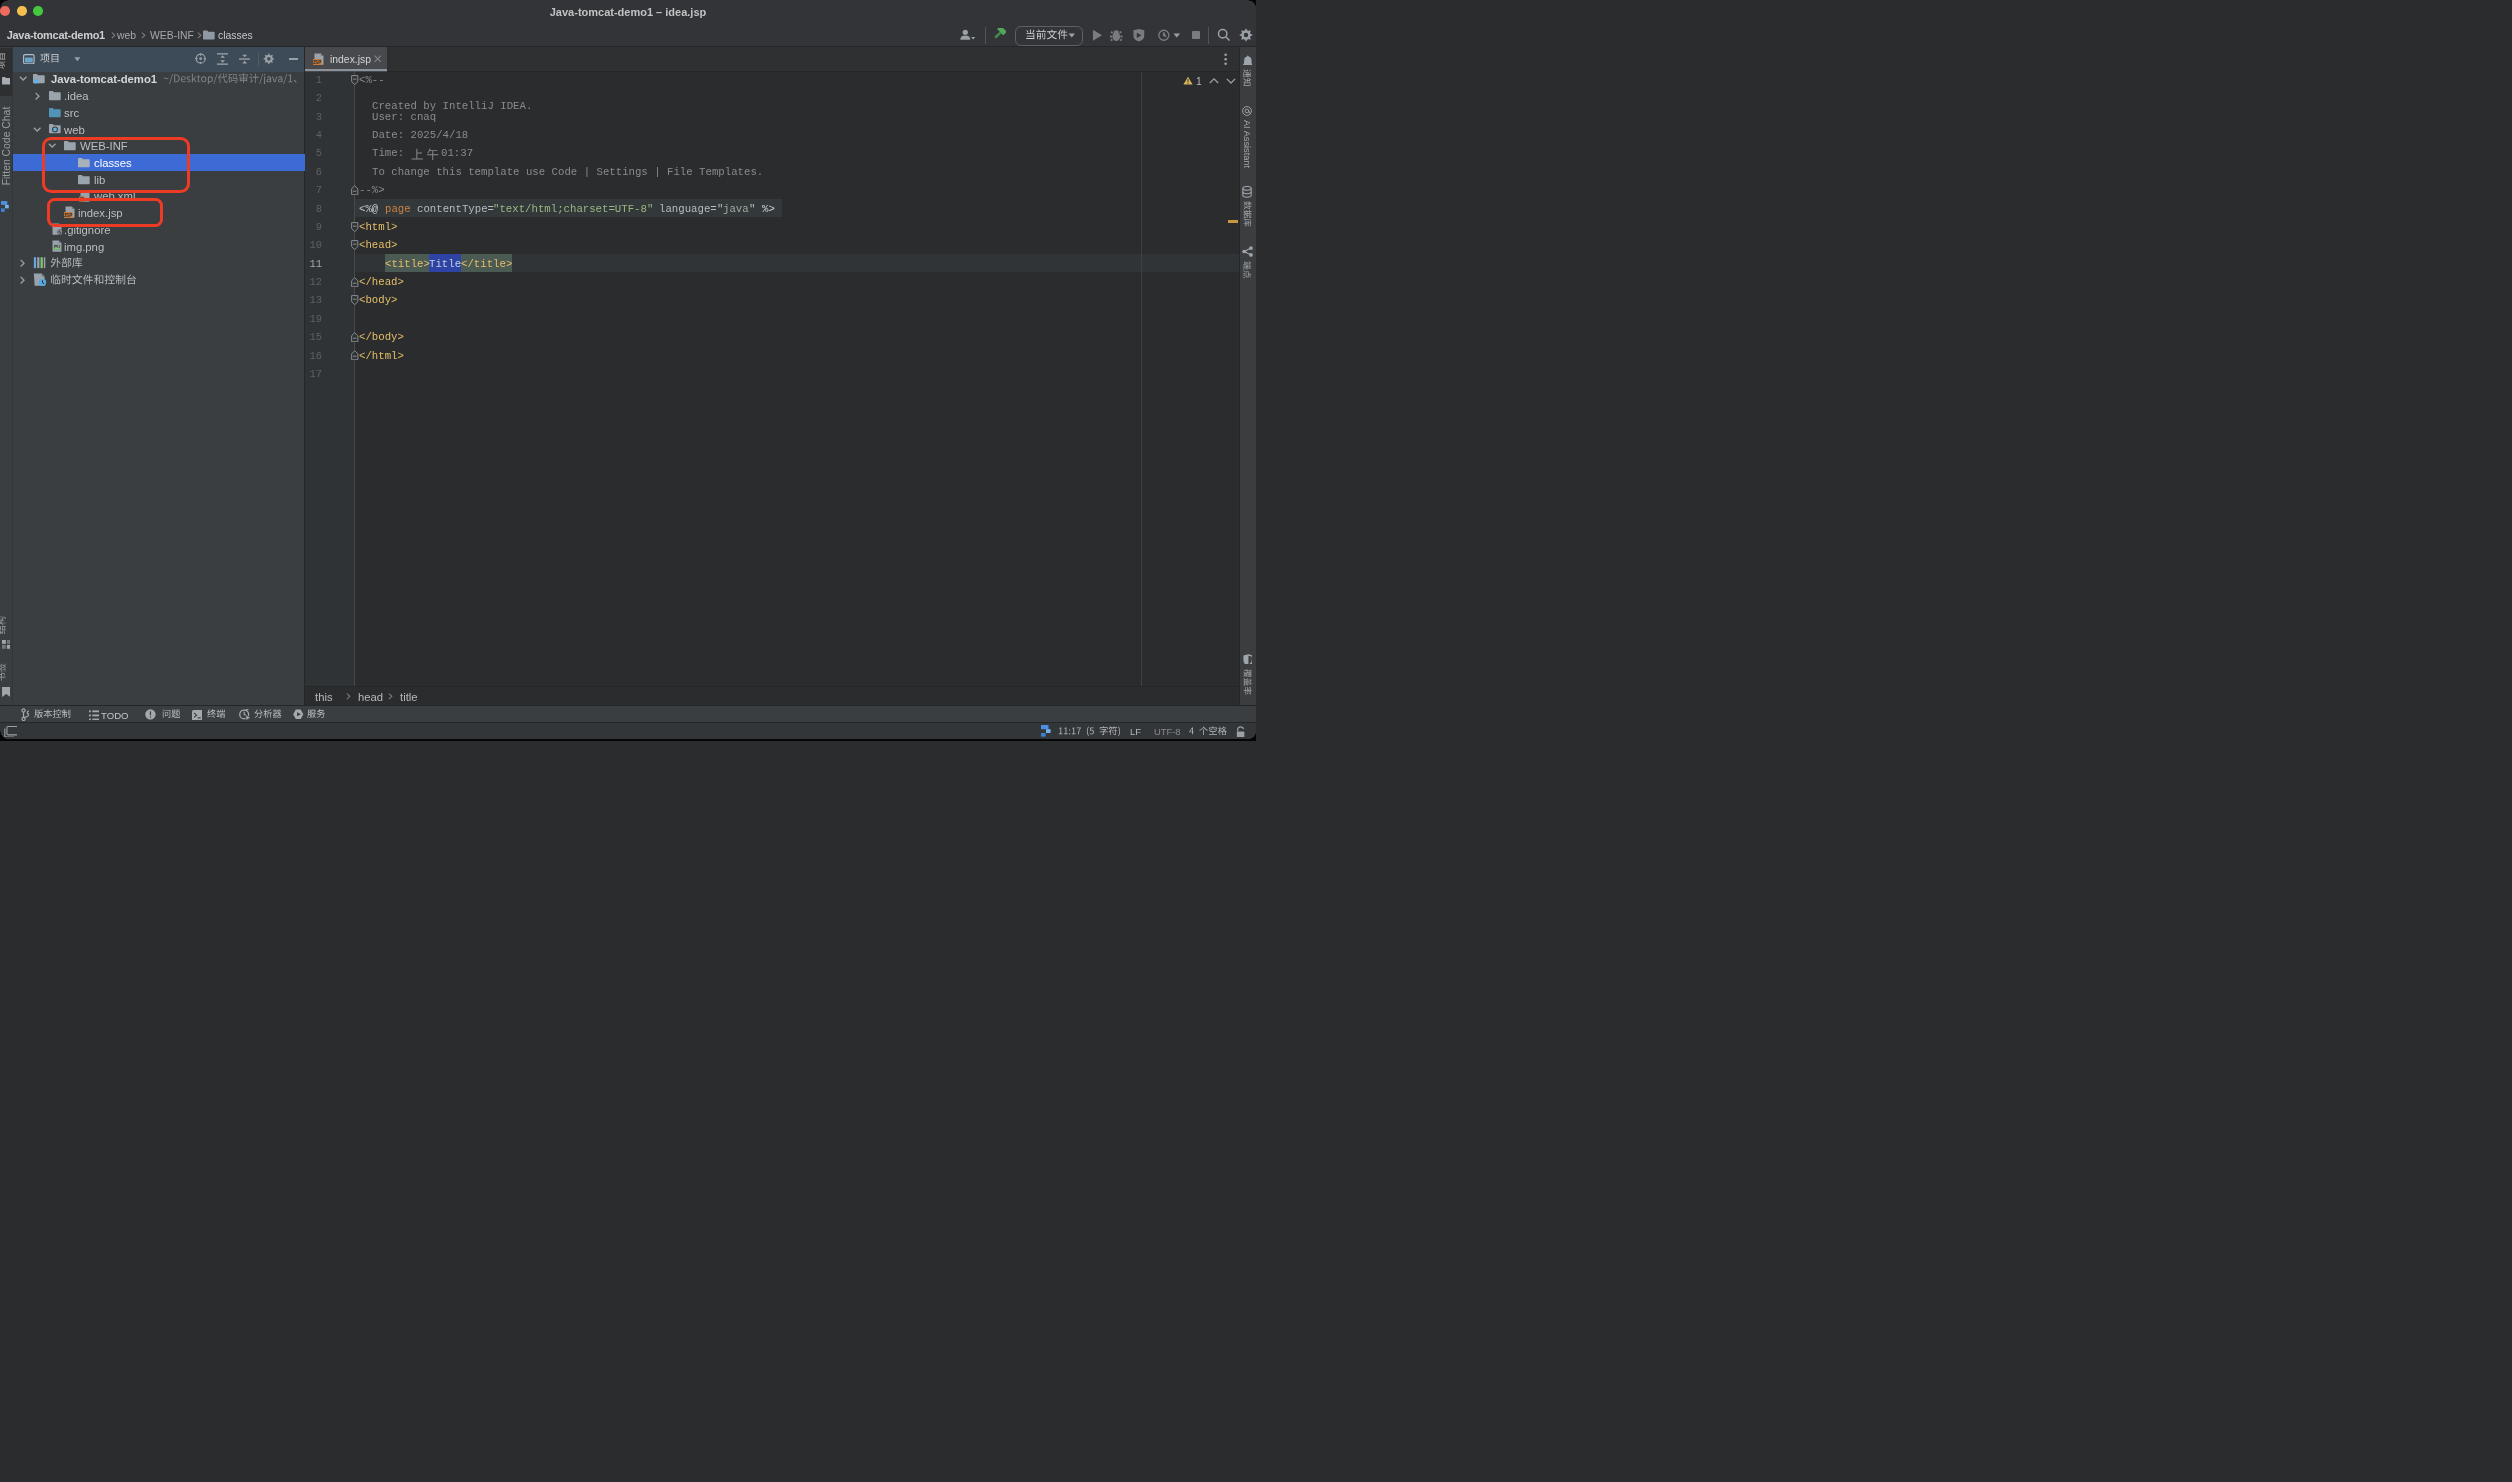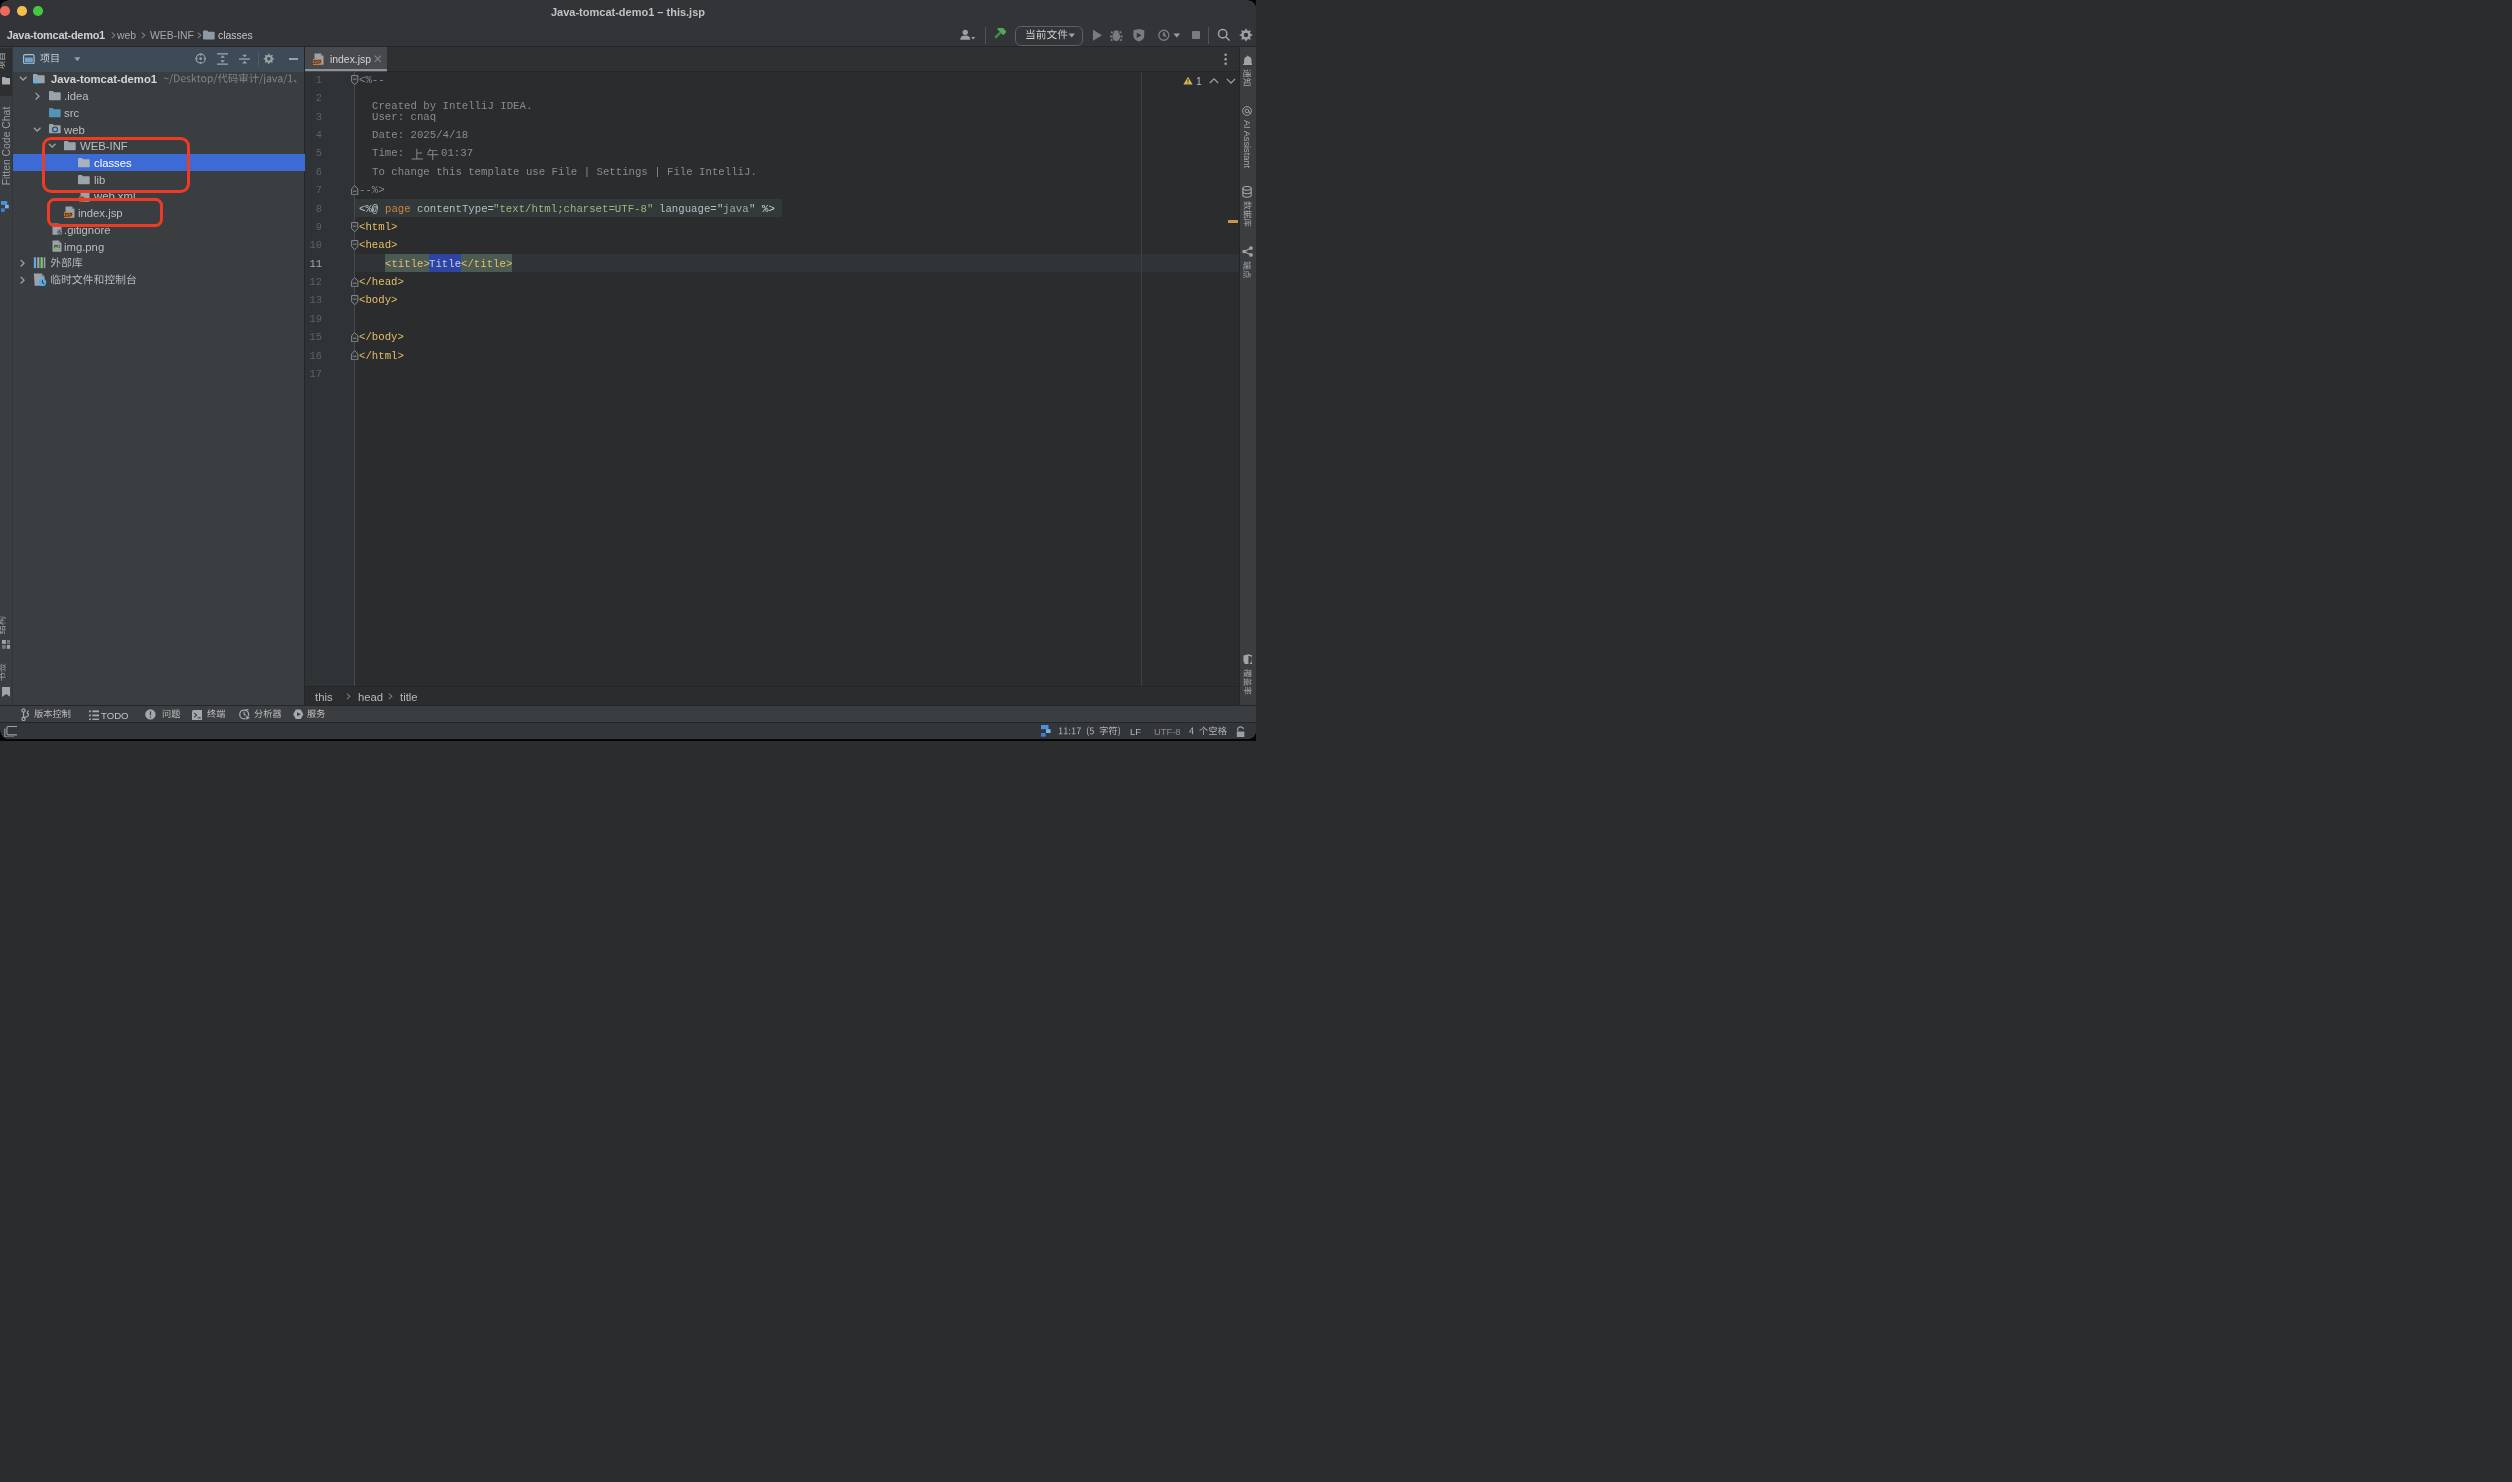--- a/index.html
+++ b/index.html
@@ -23,21 +23,21 @@
 <div class="abs" style="left:0;top:722px;width:1256px;height:19px;background:#333638"></div>
 <div class="abs" style="left:0;top:722px;width:1256px;height:0.8px;background:#242628"></div>
 <div class="abs" style="left:0;top:739px;width:1256px;height:2.1px;background:#060607"></div>
 <div class="abs" style="left:0;top:731px;width:8.4px;height:8.4px;background:radial-gradient(circle 8.4px at 8.4px 0px,rgba(0,0,0,0) 7.8px,#060607 8.2px)"></div>
 <div class="abs" style="left:1248px;top:731px;width:8.4px;height:8.4px;background:radial-gradient(circle 8.4px at 0px 0px,rgba(0,0,0,0) 7.8px,#060607 8.2px)"></div>
 <div class="abs" style="left:0;top:0;width:8.4px;height:8.4px;background:radial-gradient(circle 8.4px at 8.4px 8.4px,rgba(0,0,0,0) 7.8px,#060607 8.2px)"></div>
 <div class="abs" style="left:1248px;top:0;width:8.4px;height:8.4px;background:radial-gradient(circle 8.4px at 0px 8.4px,rgba(0,0,0,0) 7.8px,#060607 8.2px)"></div>
 <div class="abs" style="left:0.4px;top:6px;width:9.6px;height:9.6px;border-radius:50%;background:#ec6a5e"></div>
 <div class="abs" style="left:17px;top:6px;width:9.6px;height:9.6px;border-radius:50%;background:#f4bf4e"></div>
 <div class="abs" style="left:33px;top:6px;width:9.6px;height:9.6px;border-radius:50%;background:#43c83f"></div>
-<div class="abs" style="left:628px;top:12px;transform:translate(-50%,-50%);font:700 11px 'Liberation Sans',sans-serif;color:#c0c2c4;white-space:pre">Java-tomcat-demo1 – this.jsp</div>
+<div class="abs" style="left:628px;top:12px;transform:translate(-50%,-50%);font:700 11px 'Liberation Sans',sans-serif;color:#c0c2c4;white-space:pre">Java-tomcat-demo1 – idea.jsp</div>
 <div class="abs" style="left:6.7px;top:35px;transform:translateY(-50%);font:700 11px 'Liberation Sans',sans-serif;letter-spacing:-0.3px;color:#ccced0;white-space:pre">Java-tomcat-demo1</div>
 <svg class="abs" style="left:111px;top:32px" width="4.6" height="6.7" viewBox="0 0 5.5 8">
     <path d="M1 0.6 L4.6 4 L1 7.4" stroke="#808386" stroke-width="1.2" fill="none"></path>
   </svg>
 <div class="abs" style="left:117px;top:35px;transform:translateY(-50%);font:400 10.4px 'Liberation Sans',sans-serif;color:#a6a9ab;white-space:pre">web</div>
 <svg class="abs" style="left:141px;top:32px" width="4.6" height="6.7" viewBox="0 0 5.5 8">
     <path d="M1 0.6 L4.6 4 L1 7.4" stroke="#808386" stroke-width="1.2" fill="none"></path>
   </svg>
 <div class="abs" style="left:150px;top:35px;transform:translateY(-50%);font:400 10.4px 'Liberation Sans',sans-serif;color:#a6a9ab;white-space:pre">WEB-INF</div>
 <svg class="abs" style="left:197px;top:32px" width="4.6" height="6.7" viewBox="0 0 5.5 8">
@@ -372,21 +372,21 @@
 <div class="abs" style="left:372px;top:106px;transform:translateY(-50%);font:400 10.7px 'Liberation Mono',monospace;color:#878c8f;white-space:pre">Created by IntelliJ IDEA.</div>
 <div class="abs" style="left:372px;top:117px;transform:translateY(-50%);font:400 10.7px 'Liberation Mono',monospace;color:#878c8f;white-space:pre">User: cnaq</div>
 <div class="abs" style="left:372px;top:135px;transform:translateY(-50%);font:400 10.7px 'Liberation Mono',monospace;color:#878c8f;white-space:pre">Date: 2025/4/18</div>
 <div class="abs" style="left:372px;top:153px;transform:translateY(-50%);font:400 10.7px 'Liberation Mono',monospace;color:#878c8f;white-space:pre">Time: </div>
 <div class="abs" style="left:411px;top:148px">
     <svg width="31" height="13.3" viewBox="0 0 37.2 15.9" style="display:block">
       <path fill="#878c8f" d="M6.40 0.82V12.55H0.76V13.68H14.25V12.55H7.59V6.58H13.21V5.46H7.59V0.82Z M19.41 7.48V8.62H25.53V14.41H26.68V8.62H32.80V7.48H26.68V3.71H31.66V2.60H22.92C23.16 2.03 23.38 1.43 23.58 0.83L22.41 0.55C21.79 2.60 20.73 4.60 19.44 5.86C19.72 6.01 20.23 6.35 20.46 6.55C21.15 5.78 21.81 4.81 22.38 3.71H25.53V7.48Z"></path>
     </svg>
   </div>
 <div class="abs" style="left:441px;top:153px;transform:translateY(-50%);font:400 10.7px 'Liberation Mono',monospace;color:#878c8f;white-space:pre">01:37</div>
-<div class="abs" style="left:372px;top:172px;transform:translateY(-50%);font:400 10.7px 'Liberation Mono',monospace;color:#878c8f;white-space:pre">To change this template use File | Settings | File IntelliJ.</div>
+<div class="abs" style="left:372px;top:172px;transform:translateY(-50%);font:400 10.7px 'Liberation Mono',monospace;color:#878c8f;white-space:pre">To change this template use Code | Settings | File Templates.</div>
 <div class="abs" style="left:359px;top:190px;transform:translateY(-50%);font:400 10.7px 'Liberation Mono',monospace;color:#878c8f;white-space:pre">--%&gt;</div>
 <div class="abs" style="left:359px;top:209px;transform:translateY(-50%);font:400 10.7px 'Liberation Mono',monospace;color:#c3c9cf;white-space:pre">&lt;%@</div>
 <div class="abs" style="left:385px;top:209px;transform:translateY(-50%);font:400 10.7px 'Liberation Mono',monospace;color:#cc8242;white-space:pre">page</div>
 <div class="abs" style="left:417px;top:209px;transform:translateY(-50%);font:400 10.7px 'Liberation Mono',monospace;color:#b6bcc3;white-space:pre">contentType=</div>
 <div class="abs" style="left:493px;top:209px;transform:translateY(-50%);font:400 10.7px 'Liberation Mono',monospace;color:#9cb783;white-space:pre">"text/html;charset=UTF-8"</div>
 <div class="abs" style="left:659px;top:209px;transform:translateY(-50%);font:400 10.7px 'Liberation Mono',monospace;color:#b6bcc3;white-space:pre">language=</div>
 <div class="abs" style="left:717px;top:209px;transform:translateY(-50%);font:400 10.7px 'Liberation Mono',monospace;color:#b9bfc5;white-space:pre">"</div>
 <div class="abs" style="left:723px;top:209px;transform:translateY(-50%);font:400 10.7px 'Liberation Mono',monospace;color:#9fab9e;white-space:pre">java</div>
 <div class="abs" style="left:749px;top:209px;transform:translateY(-50%);font:400 10.7px 'Liberation Mono',monospace;color:#b9bfc5;white-space:pre">"</div>
 <div class="abs" style="left:762px;top:209px;transform:translateY(-50%);font:400 10.7px 'Liberation Mono',monospace;color:#ccd3d9;white-space:pre">%&gt;</div>

